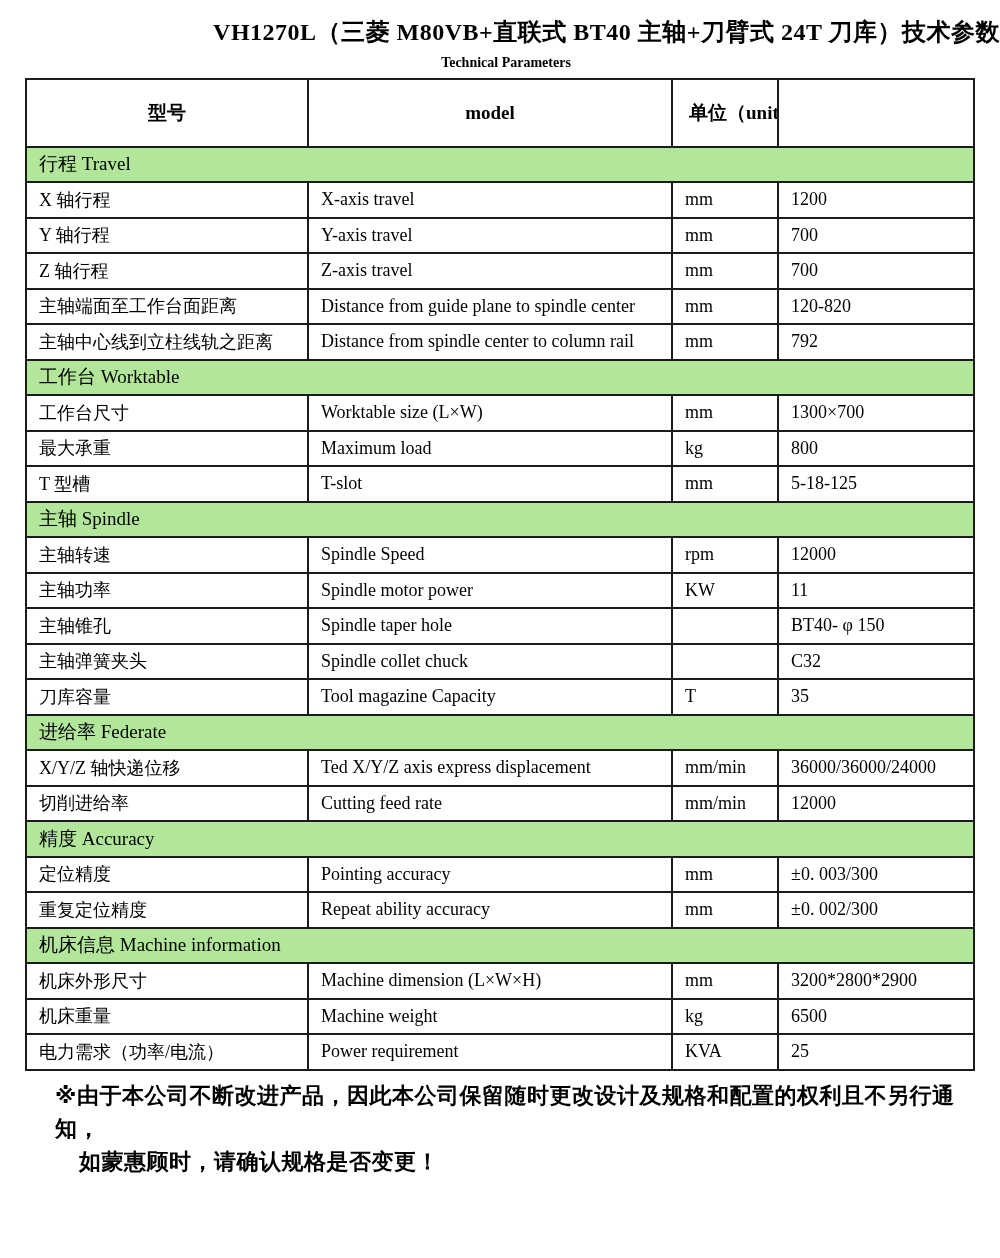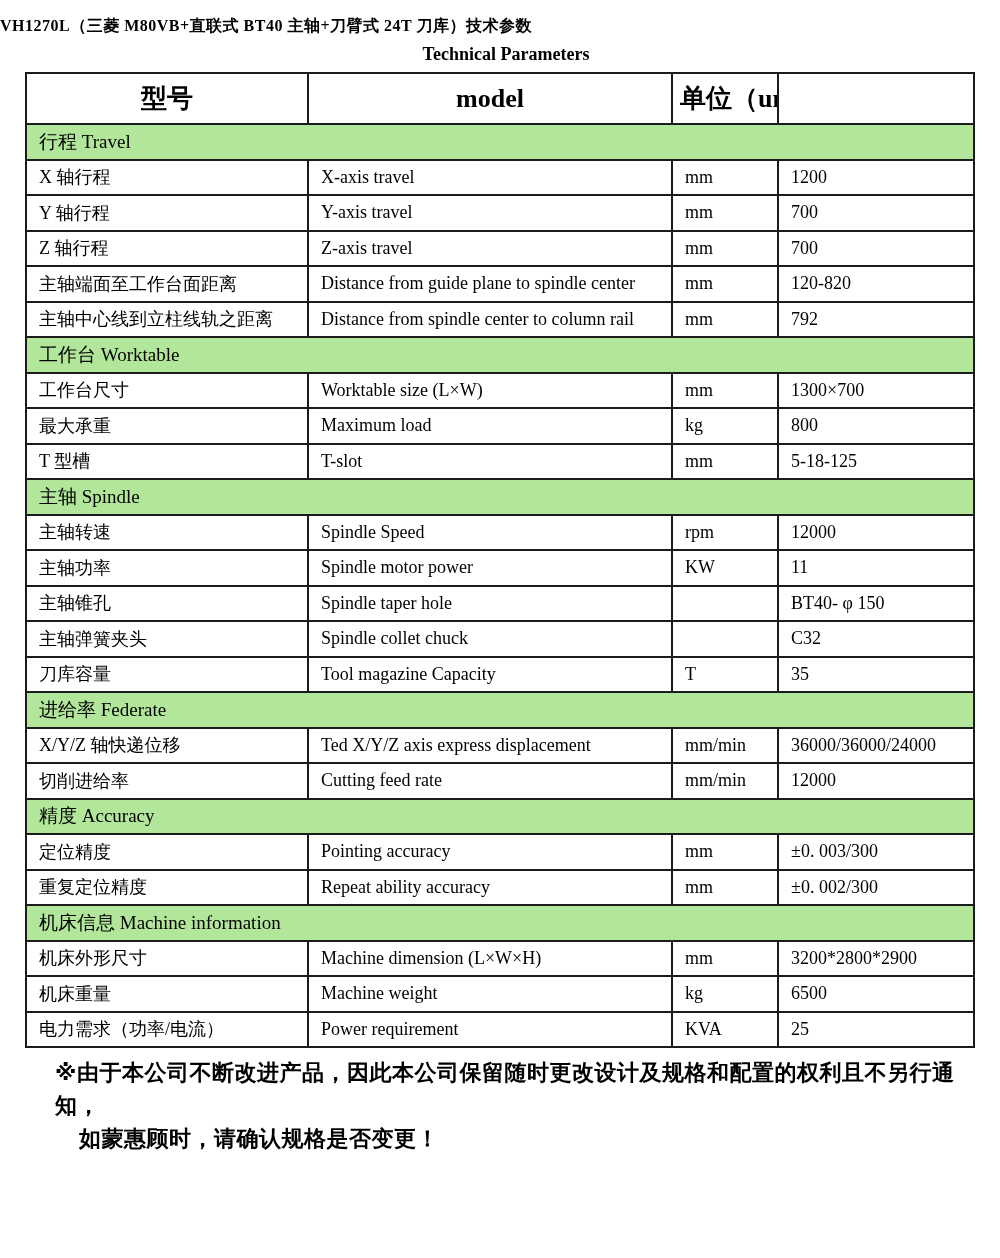--- a/index.html
+++ b/index.html
@@ -11,30 +11,30 @@
     font-family: "Liberation Serif", "DejaVu Serif", serif;
     color: #000000;
   }
   .page {
     position: relative;
     width: 1000px;
     height: 1258px;
     overflow: hidden;
   }
   .title {
-    text-align: left;
-    font-size: 16px;
+    text-align: right;
+    font-size: 24px;
     font-weight: bold;
     margin: 16px 0 0 0;
     letter-spacing: 0.5px;
     font-family: "Liberation Serif", "DejaVu Serif", serif;
   }
   .subtitle {
     text-align: center;
-    font-size: 18px;
+    font-size: 14px;
     font-weight: bold;
     margin: 7px 0 7px 12px;
     font-family: "Liberation Serif", "DejaVu Serif", serif;
   }
   table.params {
     border-collapse: collapse;
     table-layout: fixed;
     margin-left: 25px;
     width: 948px;
   }
@@ -45,22 +45,22 @@
     height: 33.5px;
     padding: 0 6px 0 12px;
     vertical-align: middle;
     text-align: left;
     overflow: hidden;
     white-space: nowrap;
   }
   table.params thead th {
     text-align: center;
     font-weight: bold;
-    font-size: 26px;
-    padding: 7px;
+    font-size: 19px;
+    padding: 16px;
   }
   tr.section-row td {
     background: var(--section-bg, #b2e79b);
     font-weight: normal;
     font-size: 19px;
   }
   .footnote {
     margin: 8px 6px 0 55px;
     font-weight: bold;
     font-size: 22px;

